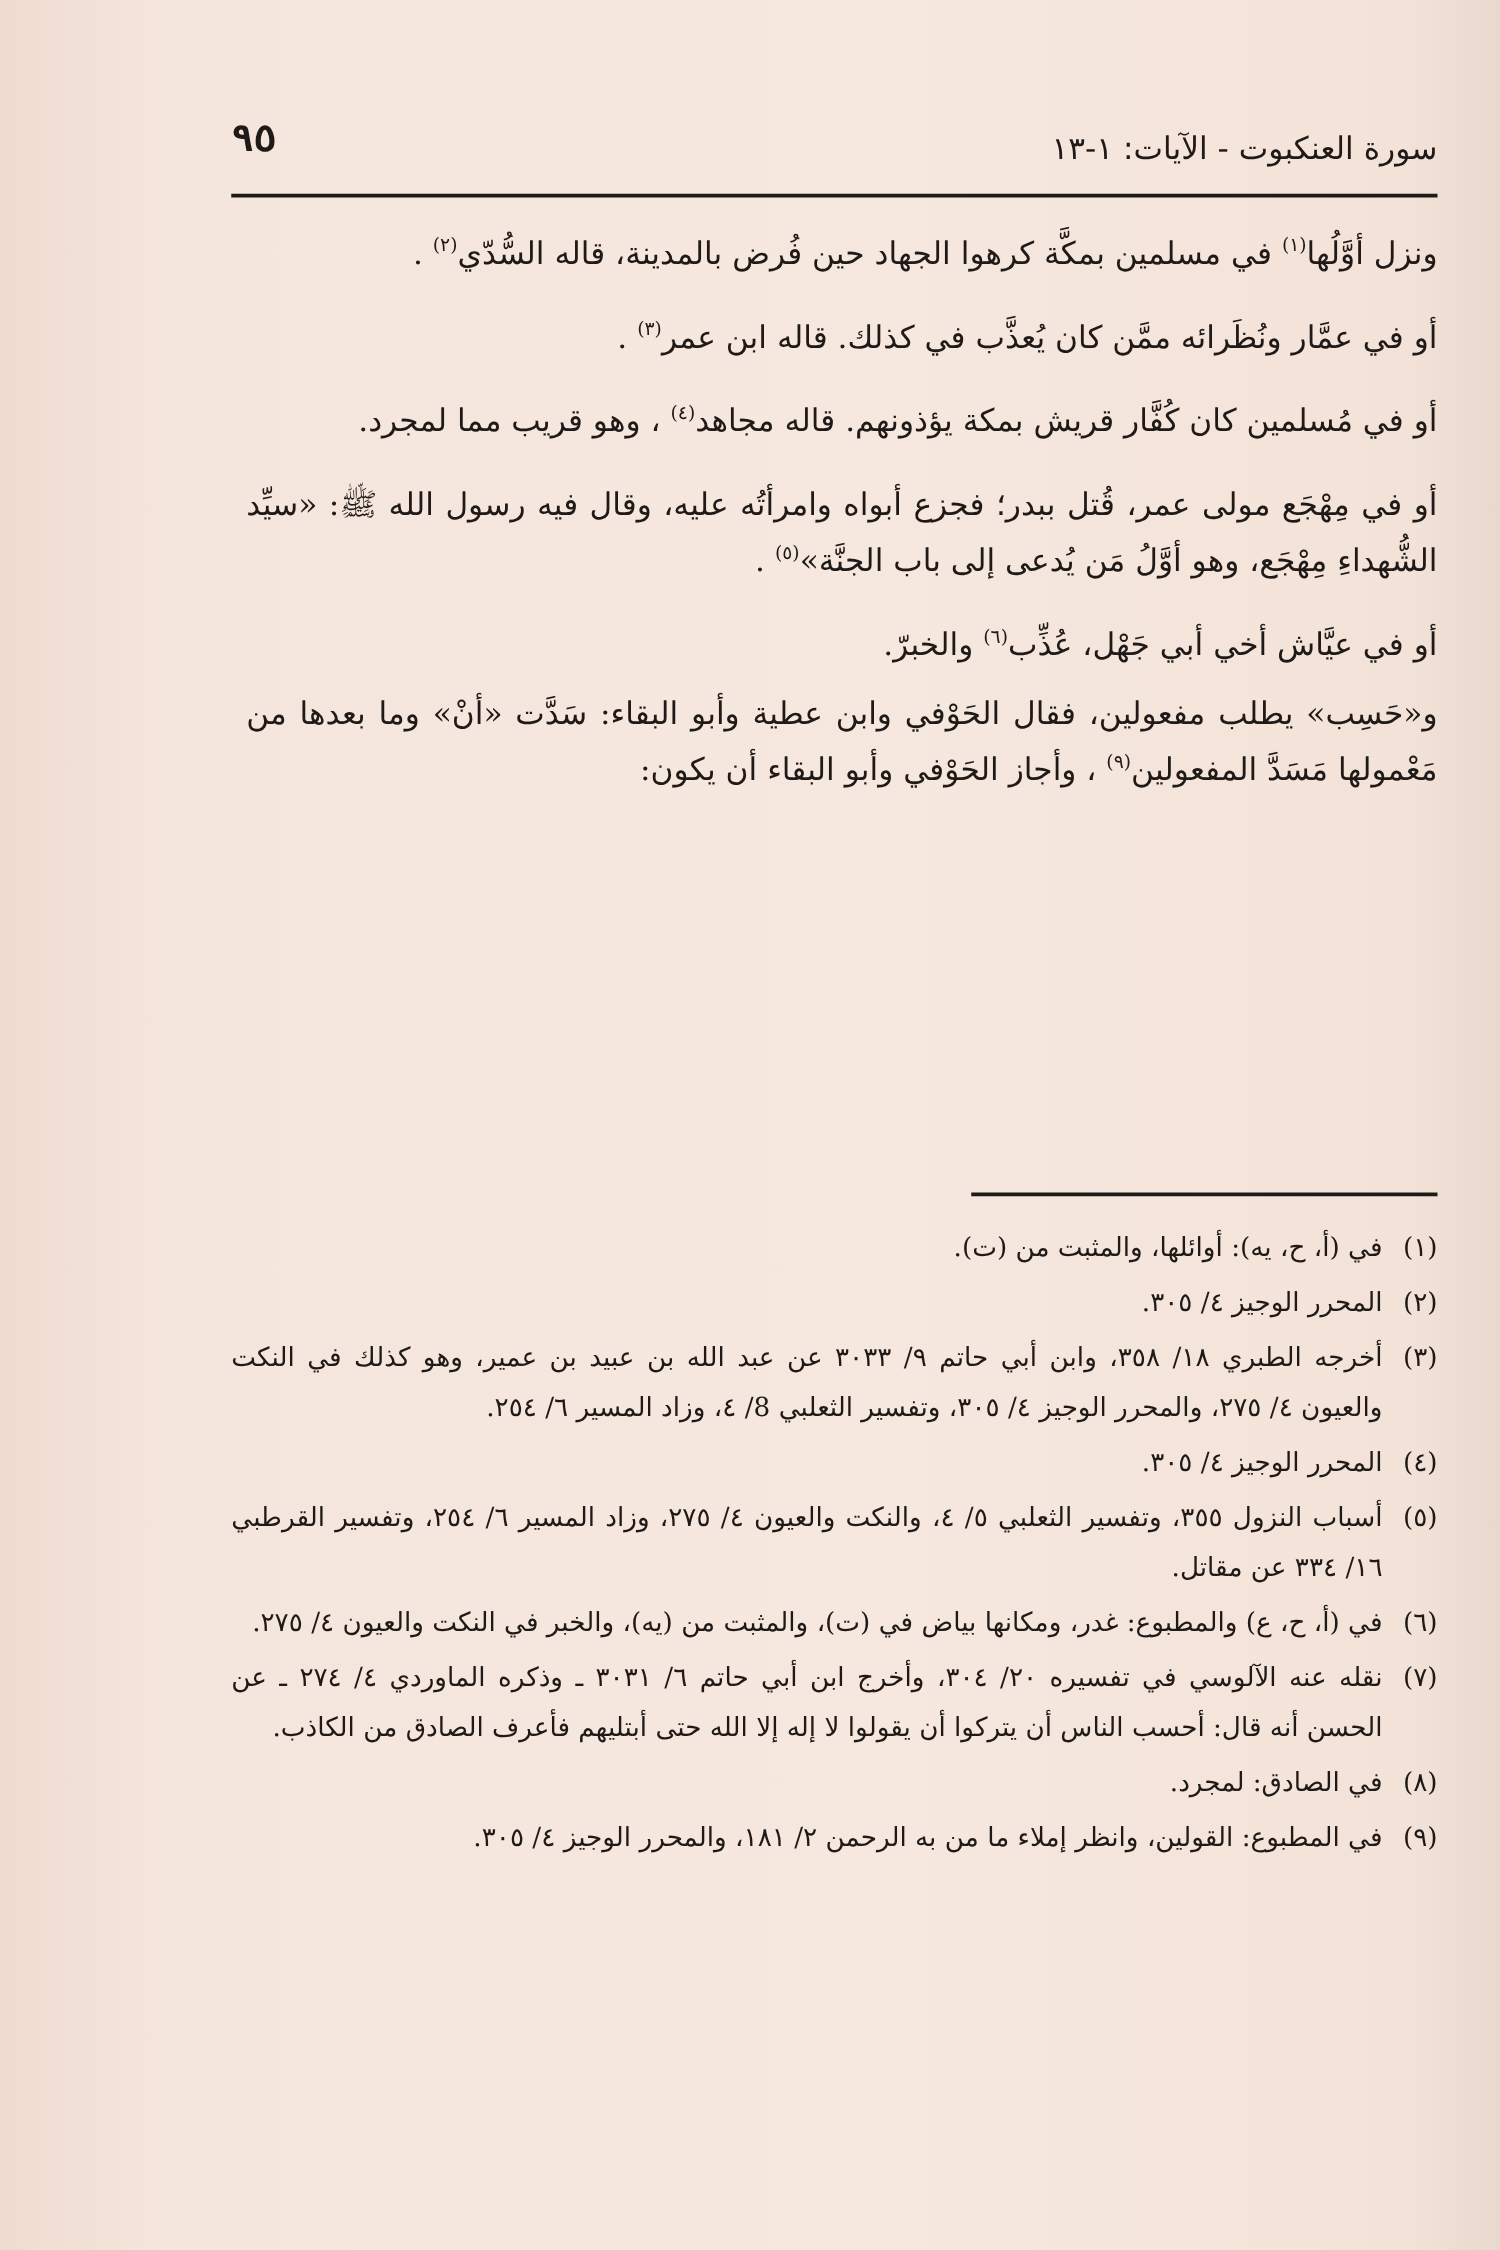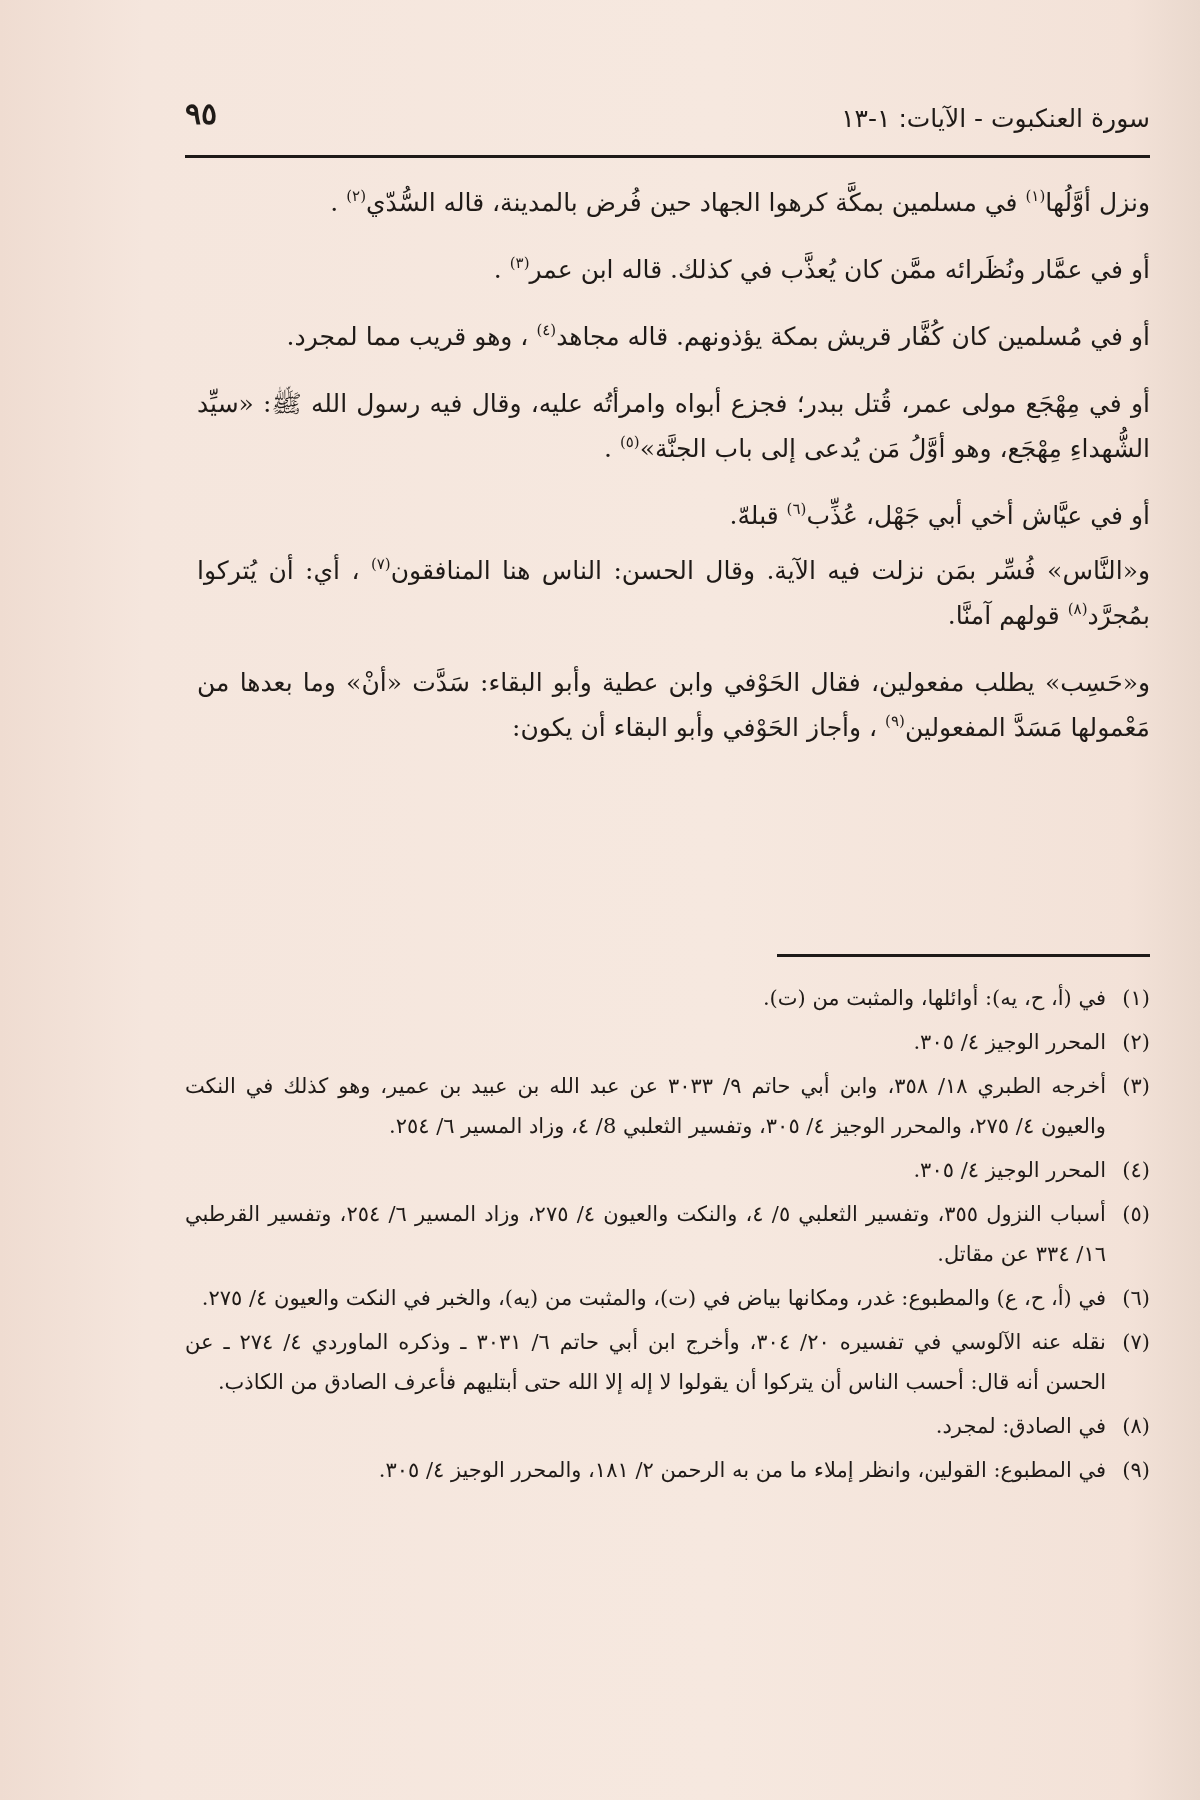--- a/index.html
+++ b/index.html
@@ -41,21 +41,21 @@
       top: 0;
       font-family: "DejaVu Sans", "Liberation Sans", sans-serif;
       font-weight: normal;
       font-size: 25px;
       line-height: 34px;
     }
     .page-number {
       position: absolute;
       left: 0;
       top: -6px;
-      font-family: Liberation Sans, sans-serif;
+      font-family: Liberation Mono, monospace;
       font-weight: bold;
       font-size: 30px;
       line-height: 36px;
     }
     .head-rule {
       position: absolute;
       top: 155px;
       left: 0;
       right: 0;
       height: 3px;
@@ -123,22 +123,21 @@
     <span class="running-title">سورة العنكبوت - الآيات: ١-١٣</span>
     <span class="page-number">٩٥</span>
   </div>
   <div class="head-rule"></div>
 
   <div class="body-text" id="body-text">
       <p><span>ونزل أوَّلُها</span><sup class="fn">(١)</sup><span> في مسلمين بمكَّة كرهوا الجهاد حين فُرض بالمدينة، قاله السُّدّي</span><sup class="fn">(٢)</sup><span> .</span></p>
       <p><span>أو في عمَّار ونُظَرائه ممَّن كان يُعذَّب في كذلك. قاله ابن عمر</span><sup class="fn">(٣)</sup><span> .</span></p>
       <p><span>أو في مُسلمين كان كُفَّار قريش بمكة يؤذونهم. قاله مجاهد</span><sup class="fn">(٤)</sup><span> ، وهو قريب مما لمجرد.</span></p>
       <p><span>أو في مِهْجَع مولى عمر، قُتل ببدر؛ فجزع أبواه وامرأتُه عليه، وقال فيه رسول الله ﷺ: «سيِّد الشُّهداءِ مِهْجَع، وهو أوَّلُ مَن يُدعى إلى باب الجنَّة»</span><sup class="fn">(٥)</sup><span> .</span></p>
-      <p class="tight"><span>أو في عيَّاش أخي أبي جَهْل، عُذِّب</span><sup class="fn">(٦)</sup><span> قبلهّ.</span></p>
-      <p><span>و«النَّاس» فُسِّر بمَن نزلت فيه الآية. وقال الحسن: الناس هنا المنافقون</span><sup class="fn">(٧)</sup><span> ، أي: أن يُتركوا بمُجرَّد</span><sup class="fn">(٨)</sup><span> قولهم آمنَّا.</span></p>
+      <p class="tight"><span>أو في عيَّاش أخي أبي جَهْل، عُذِّب</span><sup class="fn">(٦)</sup><span> والخبرّ.</span></p>
       <p><span>و«حَسِب» يطلب مفعولين، فقال الحَوْفي وابن عطية وأبو البقاء: سَدَّت «أنْ» وما بعدها من مَعْمولها مَسَدَّ المفعولين</span><sup class="fn">(٩)</sup><span> ، وأجاز الحَوْفي وأبو البقاء أن يكون:</span></p>
     </div>
 
   <div class="fn-rule"></div>
 
   <div class="footnotes" id="footnotes">
       <div class="footnote">
         <span class="fn-num">(١)</span>
         <span class="fn-text">في (أ، ح، يه): أوائلها، والمثبت من (ت).</span>
       </div>

